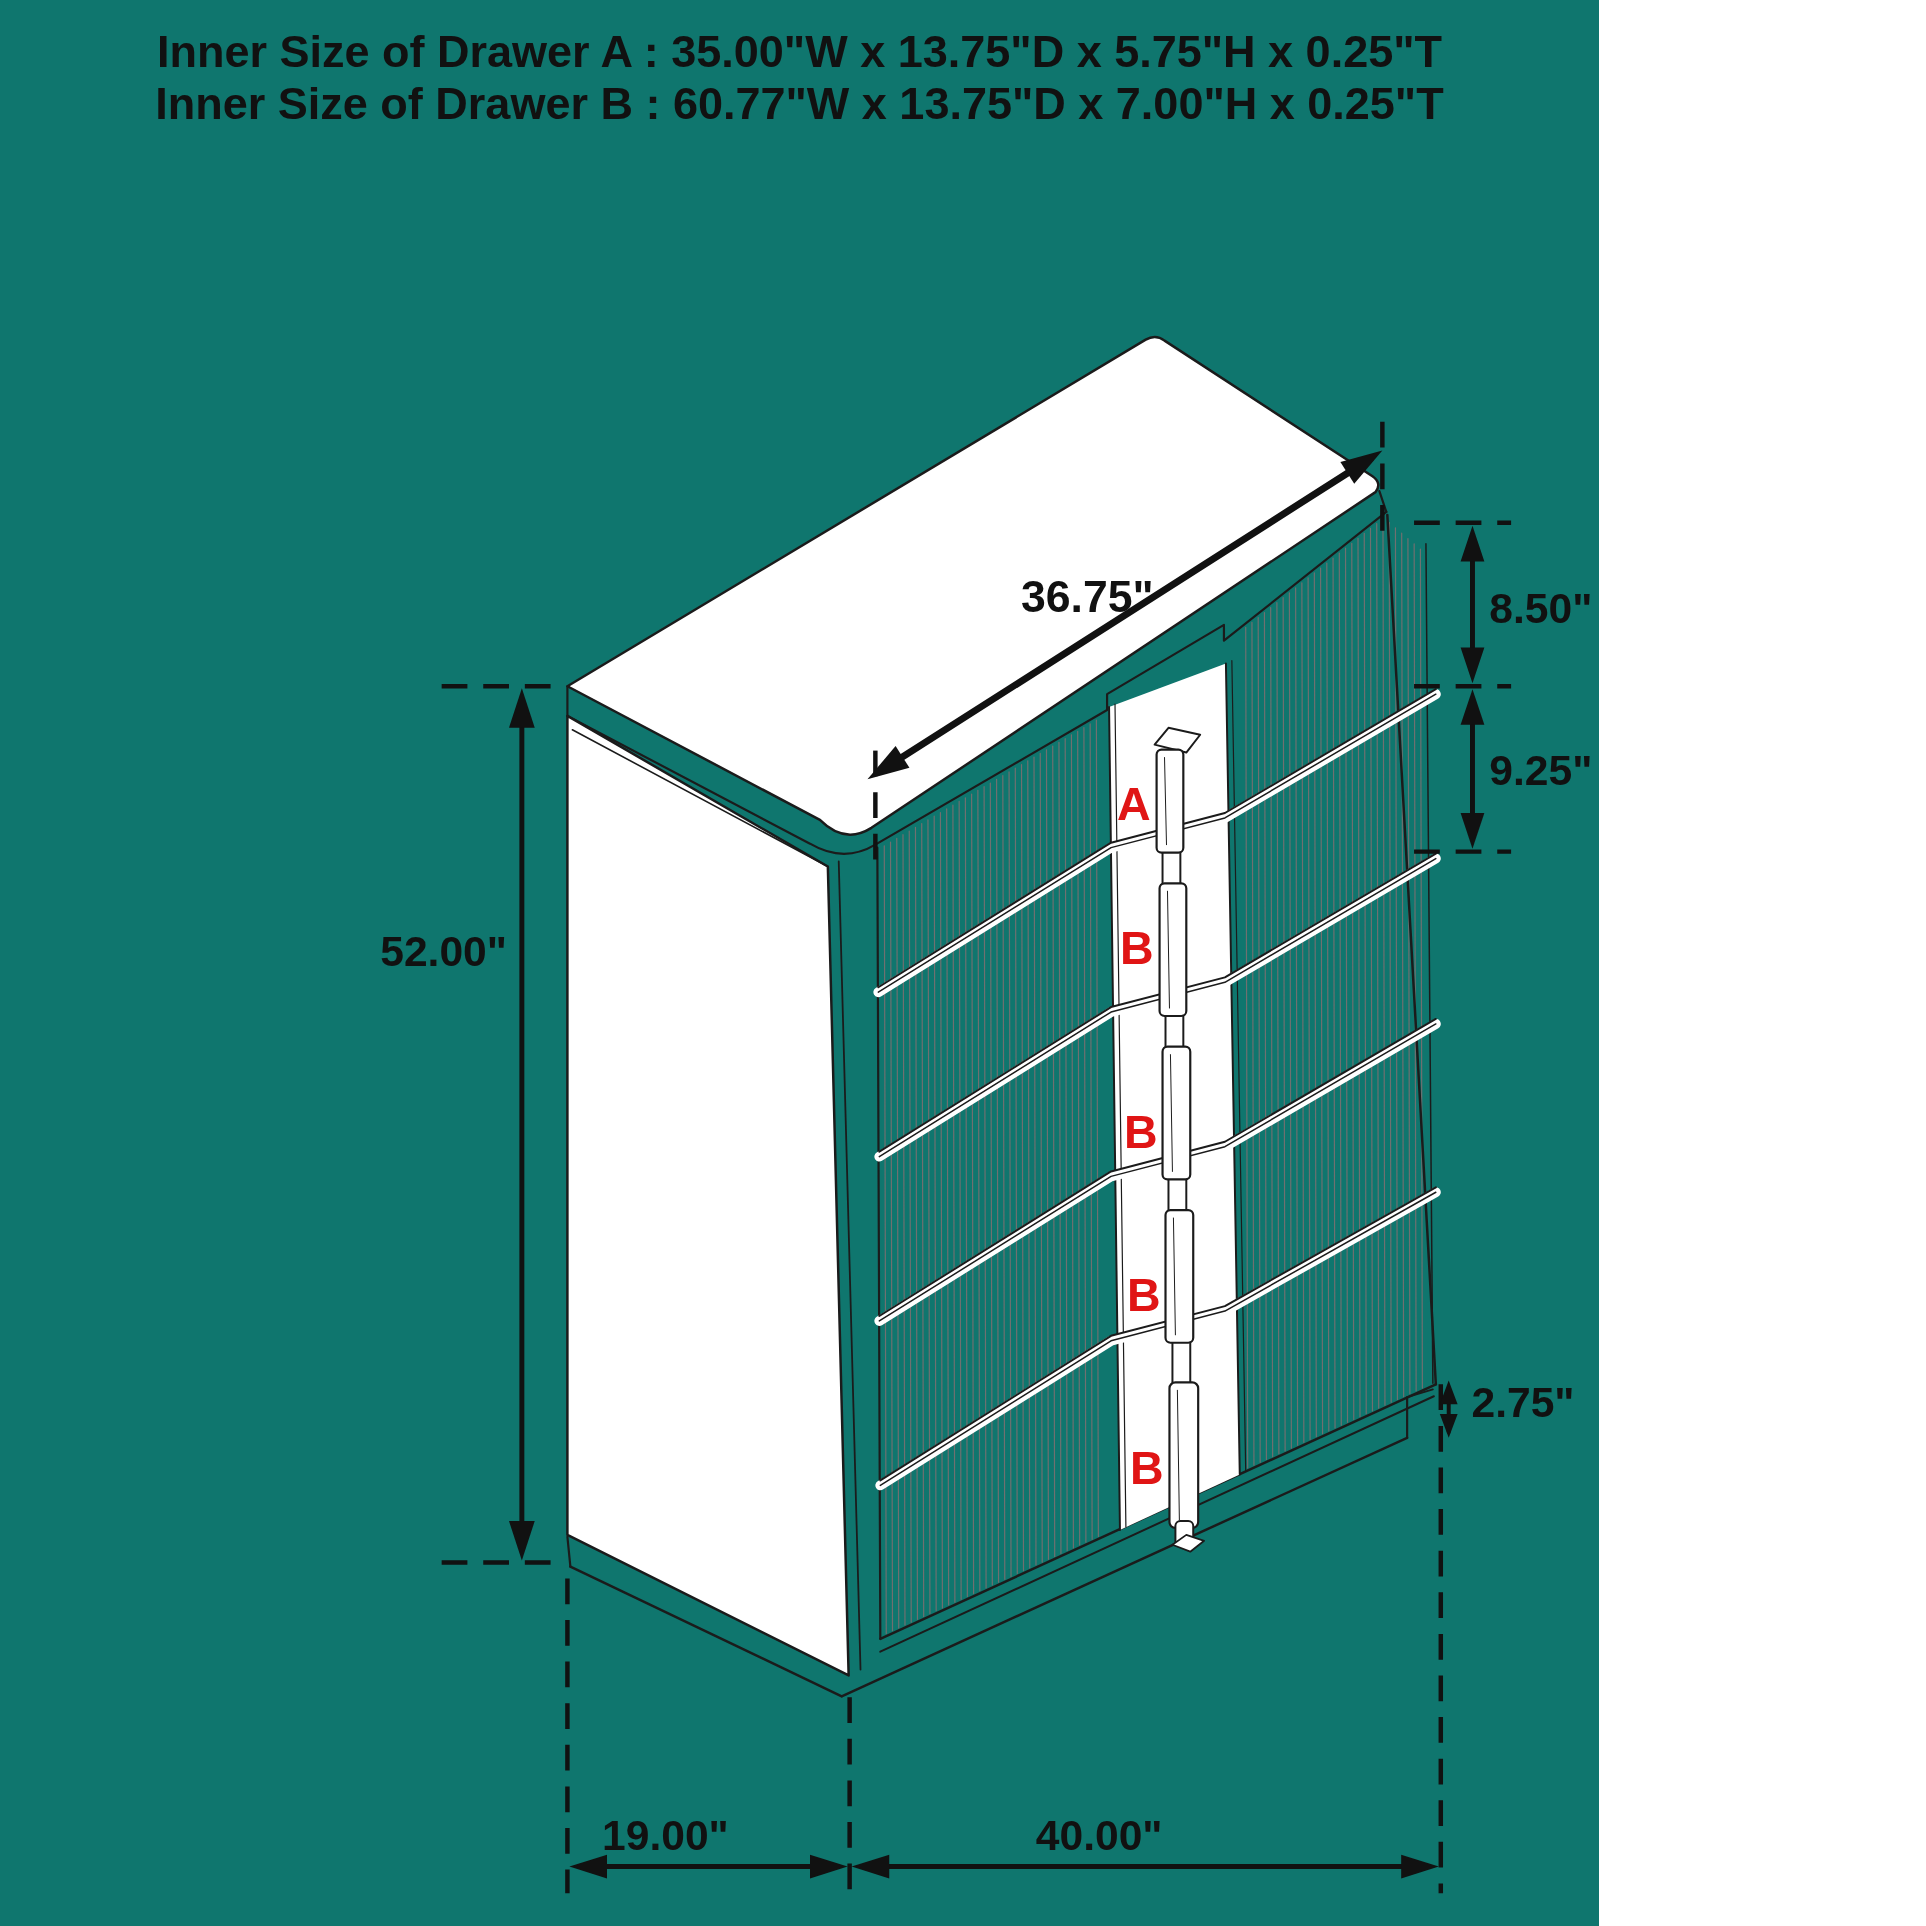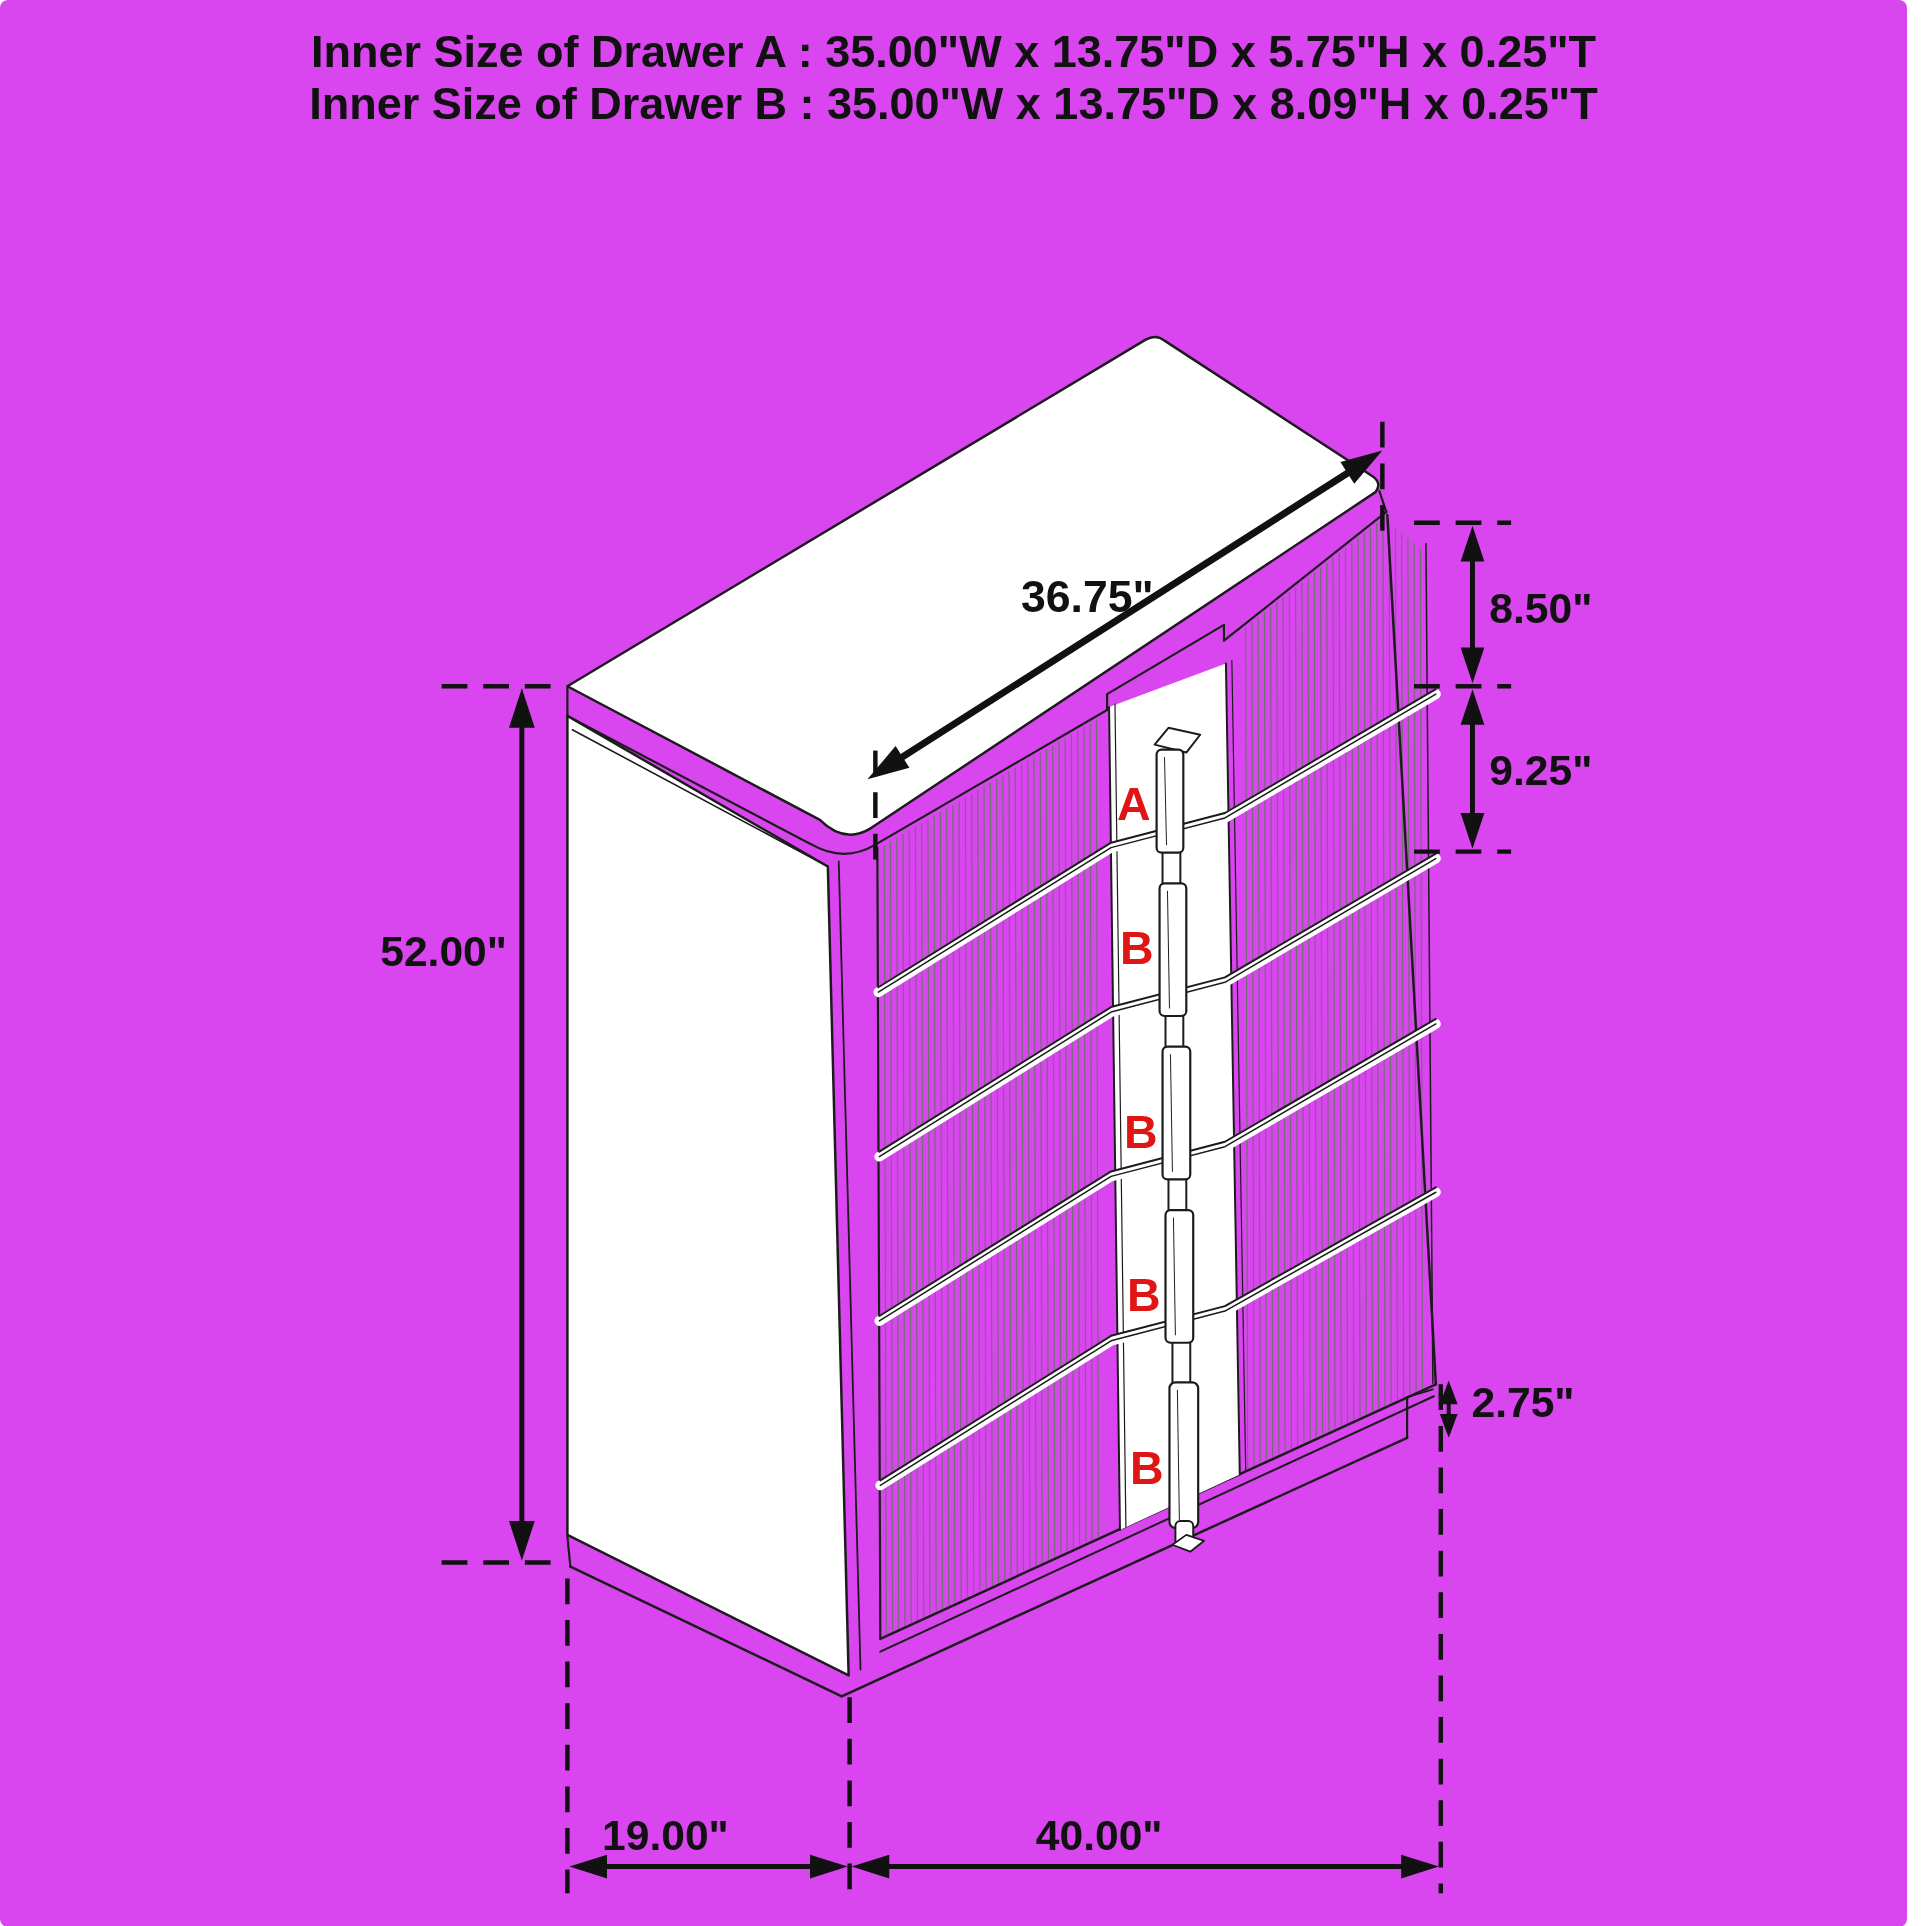--- a/index.html
+++ b/index.html
@@ -1,32 +1,32 @@
 <!DOCTYPE html>
 <html><head>
 <meta charset="utf-8">
 <style>
   html,body{margin:0;padding:0;background:#fff;}
-  #page{position:relative;width:1907px;height:1927px;background:#d946ef;overflow:hidden;
-        font-family:"Liberation Sans", sans-serif;border-radius:8px;}
+  #page{position:relative;width:1599px;height:1927px;background:#0f766e;overflow:hidden;
+        font-family:"Liberation Sans", sans-serif;}
   #titleblock{position:absolute;top:26px;left:0;width:100%;text-align:center;
               font-weight:bold;font-size:45px;line-height:52px;color:#111;letter-spacing:0px;}
   svg text{font-family:"Liberation Sans", sans-serif;}
   .dim{font-weight:bold;font-size:43px;fill:#111;}
   .big{font-weight:bold;font-size:45px;fill:#111;}
   .letter{font-weight:bold;font-size:47px;}
 </style>
 </head>
 <body>
 
 <div id="page">
 
   <div id="titleblock">
     <div>Inner Size of Drawer A : 35.00"W x 13.75"D x 5.75"H x 0.25"T</div>
-    <div>Inner Size of Drawer B : 35.00"W x 13.75"D x 8.09"H x 0.25"T</div>
+    <div>Inner Size of Drawer B : 60.77"W x 13.75"D x 7.00"H x 0.25"T</div>
   </div>
 
   <svg id="drawing" width="1927" height="1927" viewBox="0 0 1946 1946" fill="none" stroke-linecap="round" stroke-linejoin="round">
 
     <g stroke="#1b1b1b">
 
       <path d="M573,693 L1157,343 Q1167,337 1176,344 L1386,481 Q1396,488 1389,497 L880,836 Q853,853 828,828 Z" fill="#fff" stroke-width="2.5"></path>
 
       <path d="M573,723 L818,852 Q852,872 884,853 L1118,717 L1118,701 L1236,631 L1236,647 L1400,517" stroke-width="2.2"></path>
 

